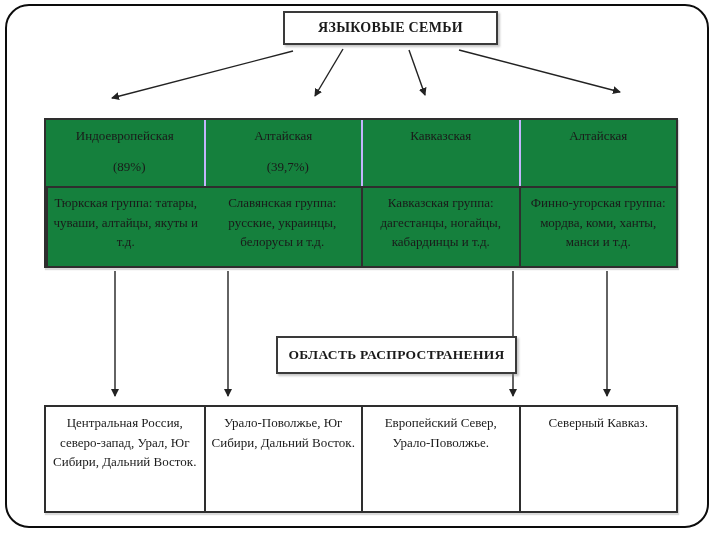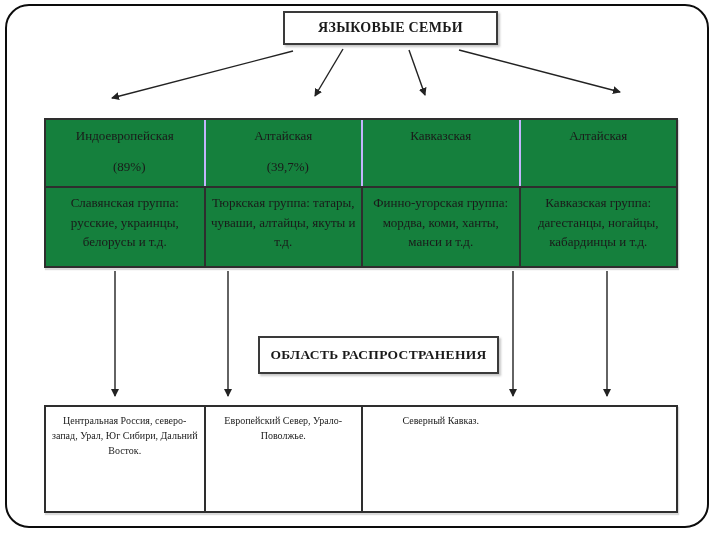--- a/index.html
+++ b/index.html
@@ -22,21 +22,21 @@
     position:absolute;
     border:2px solid #3a3a3a;
     box-sizing:border-box;
     background:#ffffff;
     display:flex; align-items:center; justify-content:center;
     font-size:14px; font-weight:600; letter-spacing:.3px;
     box-shadow:2px 2px 2px rgba(130,130,130,.45);
     text-align:center;
   }
   .title-box { left:283px; top:11px; width:215px; height:34px; }
-  .area-box  { left:258px; top:336px; width:241px; height:38px; font-size:13.5px; }
+  .area-box  { left:276px; top:336px; width:241px; height:38px; font-size:13.5px; }
 
   .fam-table {
     position:absolute; left:44px; top:118px; width:634px;
     border:2px solid #2e2e2e; box-sizing:border-box;
     display:grid; grid-template-columns:repeat(4,1fr);
     background:#15803d;
     box-shadow:1px 2px 1px rgba(150,150,150,.35);
   }
   .h-cell {
     height:66px; text-align:center; padding-top:8px;
@@ -55,21 +55,21 @@
 
   .reg-table {
     position:absolute; left:44px; top:405px; width:634px; height:108px;
     border:2px solid #2e2e2e; box-sizing:border-box;
     display:grid; grid-template-columns:repeat(4,1fr);
     background:#fff;
     box-shadow:1px 2px 1px rgba(150,150,150,.35);
   }
   .r-cell {
     text-align:center; padding:6px 6px 8px;
-    font-size:10px; line-height:1.5; box-sizing:border-box;
+    font-size:13px; line-height:1.5; box-sizing:border-box;
     border-left:2px solid #2e2e2e;
   }
   .r-cell.first { border-left:none; }
 
   .arrows { position:absolute; left:0; top:0; width:720px; height:540px; pointer-events:none; }
 </style>
 </head>
 <body>
 
 <div class="frame"></div>
@@ -103,27 +103,28 @@
     <span class="h-name">Алтайская</span>
     <span class="h-pct">(39,7%)</span>
   </div>
   <div class="h-cell">
     <span class="h-name">Кавказская</span>
   </div>
   <div class="h-cell">
     <span class="h-name">Алтайская</span>
   </div>
 
+  <div class="g-cell">Тюркская группа: татары, чуваши, алтайцы, якуты и т.д.</div>
   <div class="g-cell first">Славянская группа: русские, украинцы, белорусы и т.д.</div>
-  <div class="g-cell">Тюркская группа: татары, чуваши, алтайцы, якуты и т.д.</div>
+  <div class="g-cell">Кавказская группа: дагестанцы, ногайцы, кабардинцы и т.д.</div>
   <div class="g-cell">Финно-угорская группа: мордва, коми, ханты, манси и т.д.</div>
-  <div class="g-cell">Кавказская группа: дагестанцы, ногайцы, кабардинцы и т.д.</div>
 </div>
 
 <div class="box area-box">
   <span>ОБЛАСТЬ РАСПРОСТРАНЕНИЯ</span>
 </div>
 
 <div class="reg-table">
   <div class="r-cell first">Центральная Россия, северо-запад, Урал, Юг Сибири, Дальний Восток.</div>
+  <div class="r-cell">Урало-Поволжье, Юг Сибири, Дальний Восток.</div>
   <div class="r-cell">Европейский Север, Урало-Поволжье.</div>
   <div class="r-cell">Северный Кавказ.</div>
 </div>
 
 </body></html>

